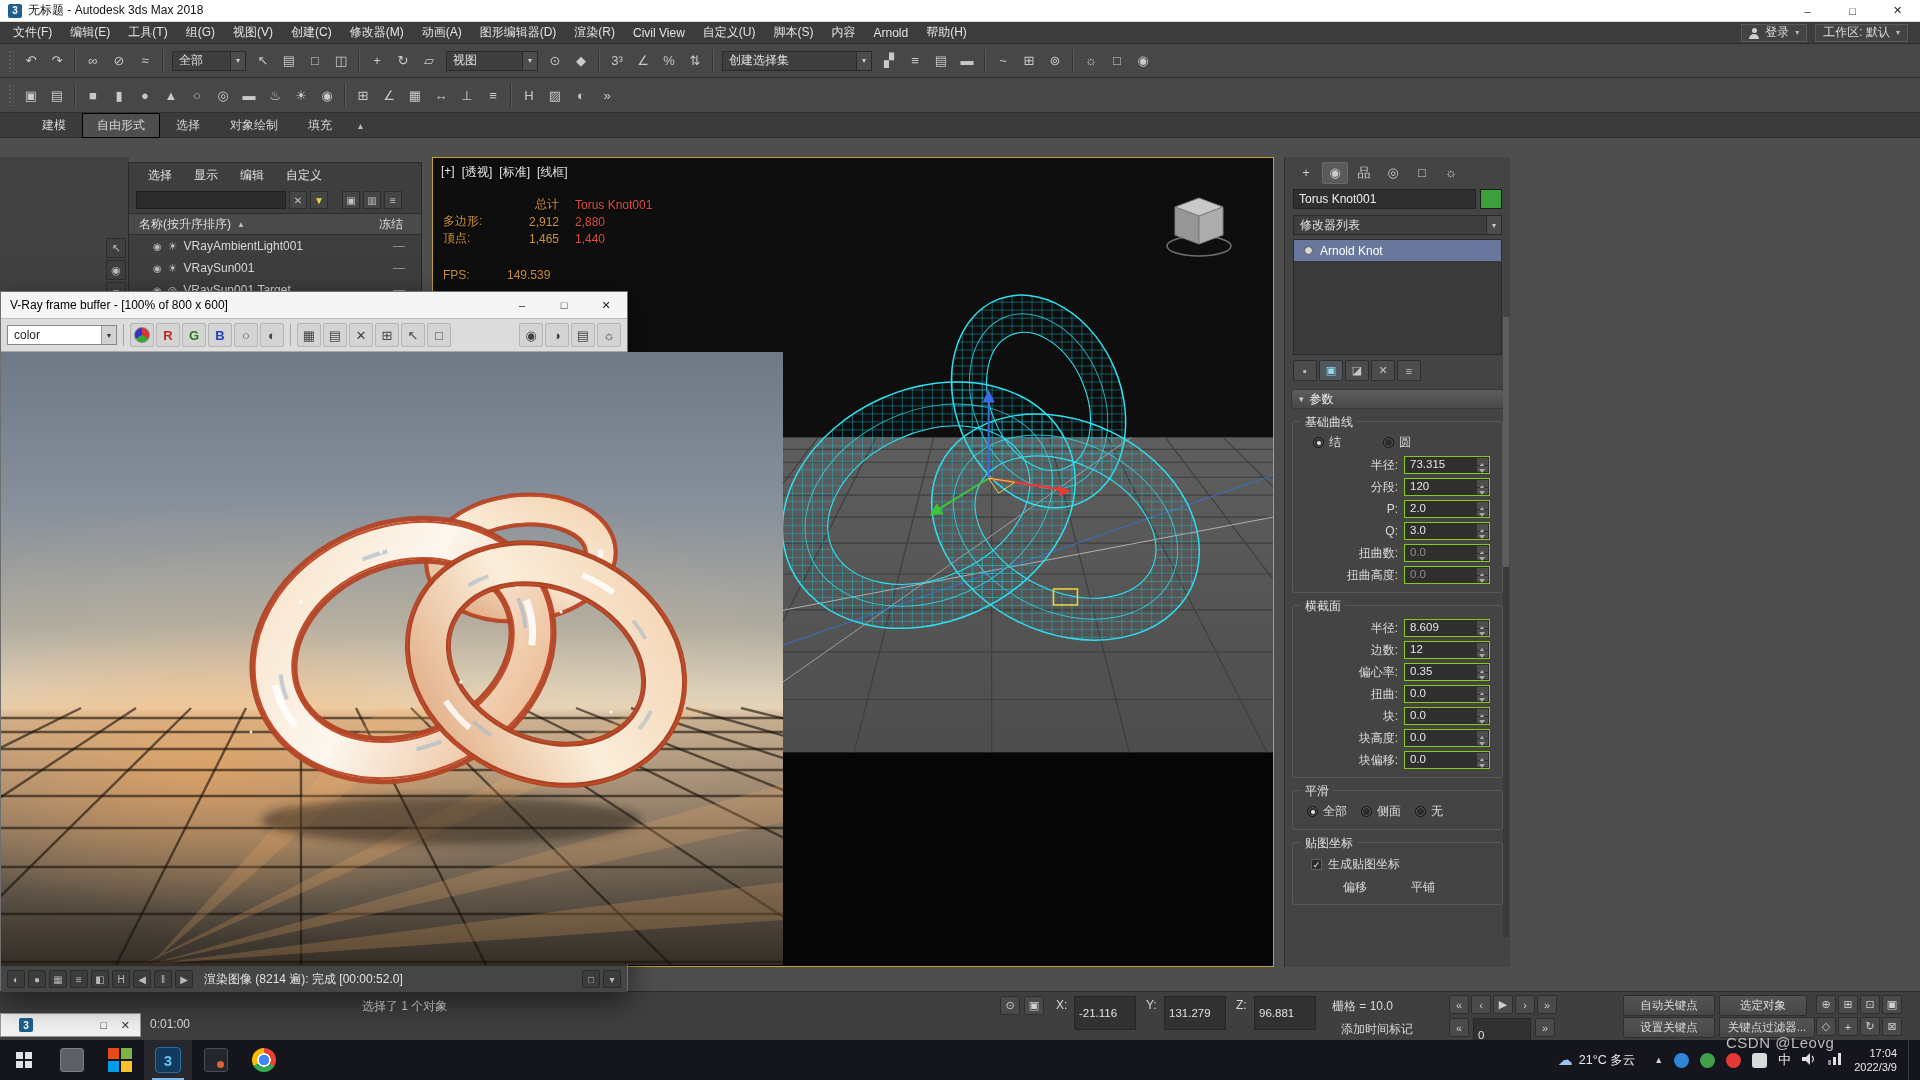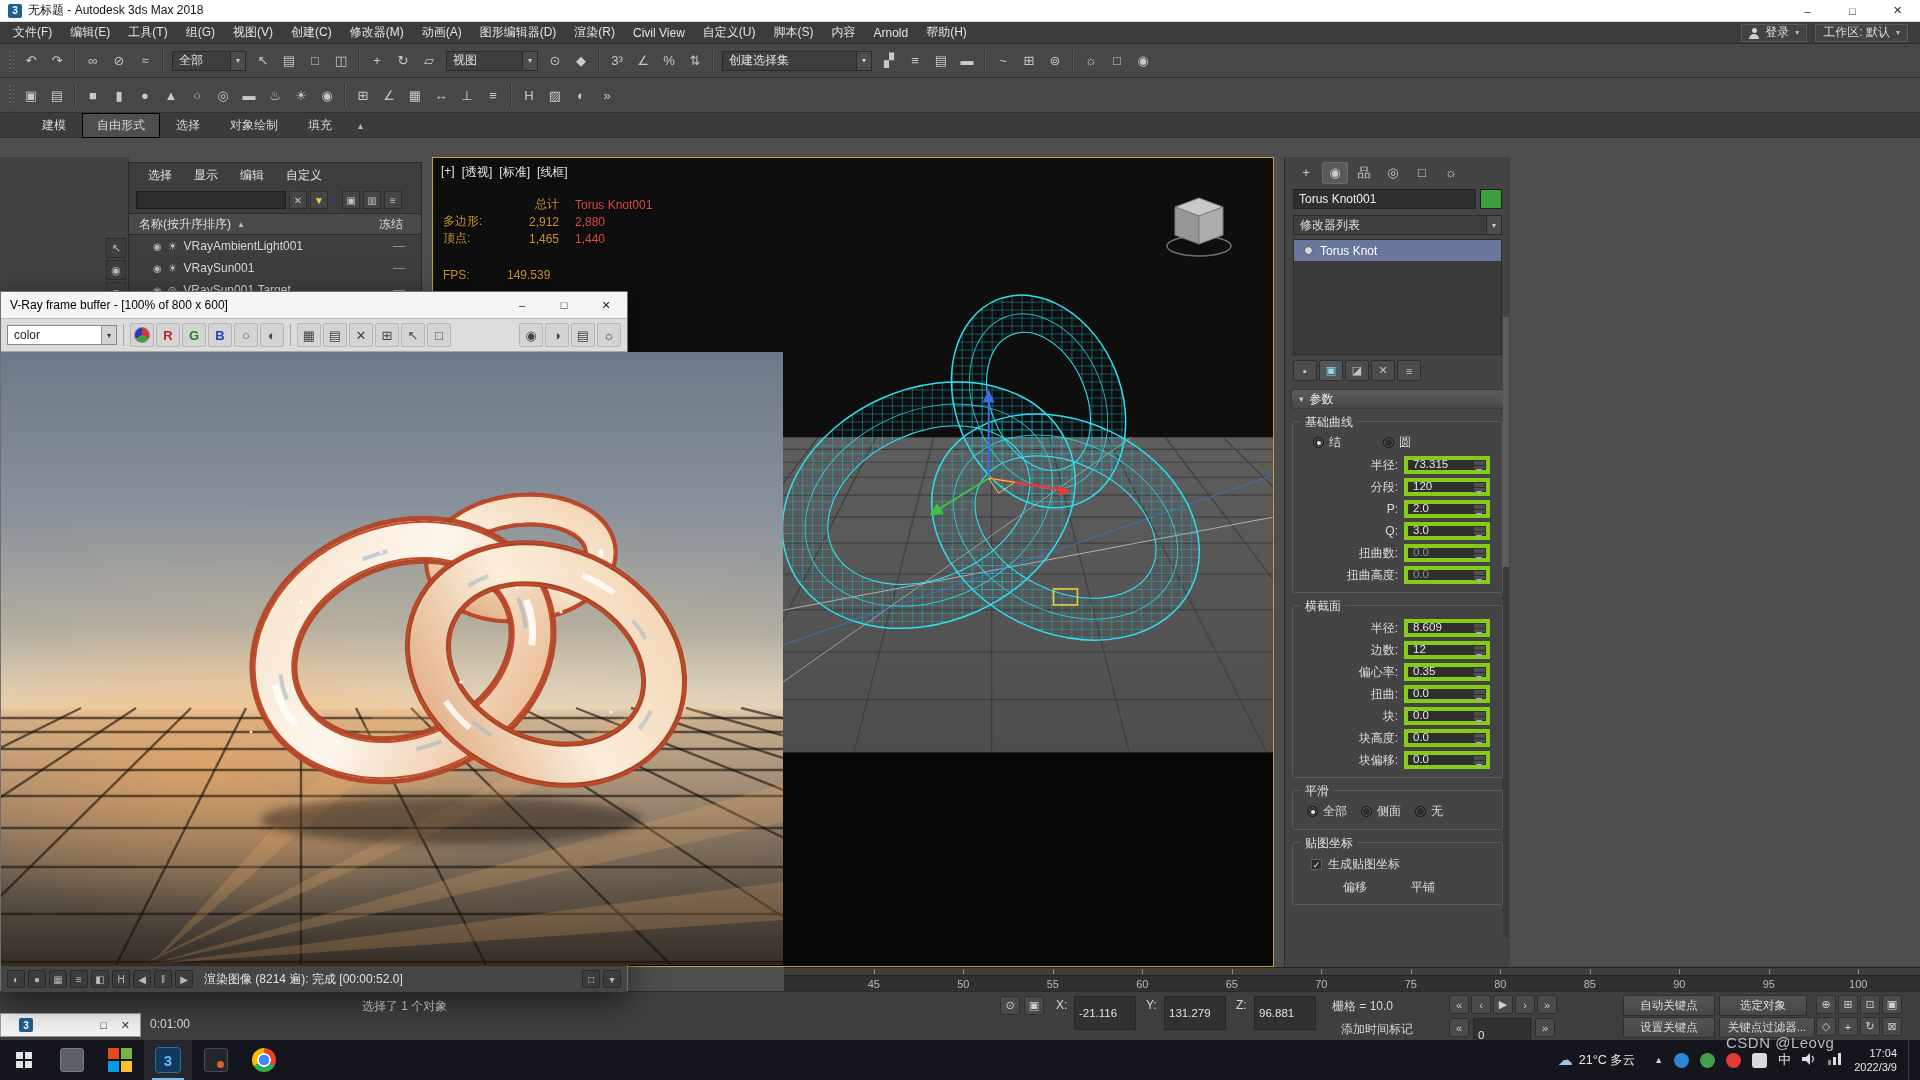--- a/index.html
+++ b/index.html
@@ -99,21 +99,21 @@
 .grp{position:relative;margin:12px 7px 0 7px;border:1px solid #5a5a5a;border-radius:3px;padding:11px 4px 6px 4px}
 .grp-title{position:absolute;top:-8px;left:8px;background:#444;padding:0 4px;font-size:12px;color:#e0e0e0}
 .radio-row{display:flex;align-items:center;gap:6px;padding:1px 0 3px 16px;font-size:12px;color:#dadada}
 .radio-row .pair{display:flex;align-items:center;gap:5px}
 .radio-row.wide{gap:42px}
 .radio-row.mid{gap:14px;padding-left:10px}
 .radio{width:11px;height:11px;border-radius:50%;background:#2c2c2c;border:1px solid #141414;box-shadow:inset 0 0 0 1px #5e5e5e;position:relative;flex:none}
 .radio[data-sel="true"]::after{content:"";position:absolute;inset:2.5px;border-radius:50%;background:#e8e8e8}
 .f-row{display:flex;align-items:center;height:22px;padding-right:8px}
 .f-label{flex:1;text-align:right;padding-right:6px;color:#dadada;font-size:12px}
-.spin{position:relative;width:86px;height:18px;background:#2f2f2f;border:4px solid #84cc16;color:#e6e6e6;font-size:11.5px;display:flex;align-items:center;padding:0 14px 3px 5px;flex:none}
+.spin{position:relative;width:86px;height:18px;background:#2f2f2f;border:1px solid #84cc16;color:#e6e6e6;font-size:11.5px;display:flex;align-items:center;padding:0 14px 3px 5px;flex:none}
 .spin[data-disabled="true"]{color:#8d8d8d}
 .ud{position:absolute;right:1px;top:1px;bottom:1px;width:11px;display:flex;flex-direction:column;gap:1px}
 .ud i{flex:1;background:#4e4e4e;position:relative}
 .ud i.up::after{content:"";position:absolute;left:2px;top:1.5px;border:3px solid transparent;border-bottom:4px solid #aaa}
 .ud i.dn::after{content:"";position:absolute;left:2px;top:3.5px;border:3px solid transparent;border-top:4px solid #aaa}
 .chk-row{display:flex;align-items:center;gap:6px;padding:2px 0 4px 14px;font-size:12px;color:#dadada}
 .chk{width:11px;height:11px;background:#2c2c2c;border:1px solid #5e5e5e;color:#eee;font-size:9px;line-height:10px;text-align:center;flex:none}
 .map-cols{display:flex;gap:44px;padding:2px 0 2px 46px;font-size:12px;color:#d8d8d8}
 .cp-scrollbar{position:absolute;right:1px;top:160px;width:6px;height:620px;background:#3a3a3a}
 .cp-scrollbar i{position:absolute;left:0;top:0;width:6px;height:250px;background:#5d5d5d}
@@ -566,21 +566,21 @@
         <div class="cp-name">Torus Knot001</div>
         <div class="cp-swatch"></div>
       </div>
       <div class="combo cp-modlist">
         <span>修改器列表</span>
         <span class="arrow">▾</span>
       </div>
       <div class="cp-stack">
         <div class="cp-stack-row">
           <span class="stack-bulb"></span>
-          <span>Torus Knot</span>
+          <span>Arnold Knot</span>
         </div>
       </div>
       <div class="cp-stack-btns">
 
       <span class="stk-btn">▪</span>
           <span class="stk-btn" data-hl="true">▣</span>
           <span class="stk-btn">◪</span>
           <span class="stk-btn">✕</span>
           <span class="stk-btn">≡</span>
         </div>
@@ -784,38 +784,20 @@
           <span>偏移</span>
           <span>平铺</span>
         </div>
       </div>
       <div class="cp-scrollbar">
           <i></i>
         </div>
     </div>
   </div>
 
-  <div id="timeline" class="abs">
-    <div class="tl-track"></div>
-    <div class="tl-ticks">
-
-    <span class="tick">45</span>
-        <span class="tick">50</span>
-        <span class="tick">55</span>
-        <span class="tick">60</span>
-        <span class="tick">65</span>
-        <span class="tick">70</span>
-        <span class="tick">75</span>
-        <span class="tick">80</span>
-        <span class="tick">85</span>
-        <span class="tick">90</span>
-        <span class="tick">95</span>
-        <span class="tick">100</span>
-      </div>
-  </div>
 
   <div id="statusbar" class="abs">
     <span class="stext" style="left:362px;top:6px">选择了 1 个对象</span>
     <span class="scell" style="position:absolute;left:1000px;top:4px">⊙</span>
     <span class="scell" style="position:absolute;left:1024px;top:4px">▣</span>
     <span class="stext" style="left:1056px;top:6px">X:</span>
     <span class="sfield" style="left:1074px;top:4px;width:62px">-21.116</span>
     <span class="stext" style="left:1146px;top:6px">Y:</span>
     <span class="sfield" style="left:1164px;top:4px;width:62px">131.279</span>
     <span class="stext" style="left:1236px;top:6px">Z:</span>

